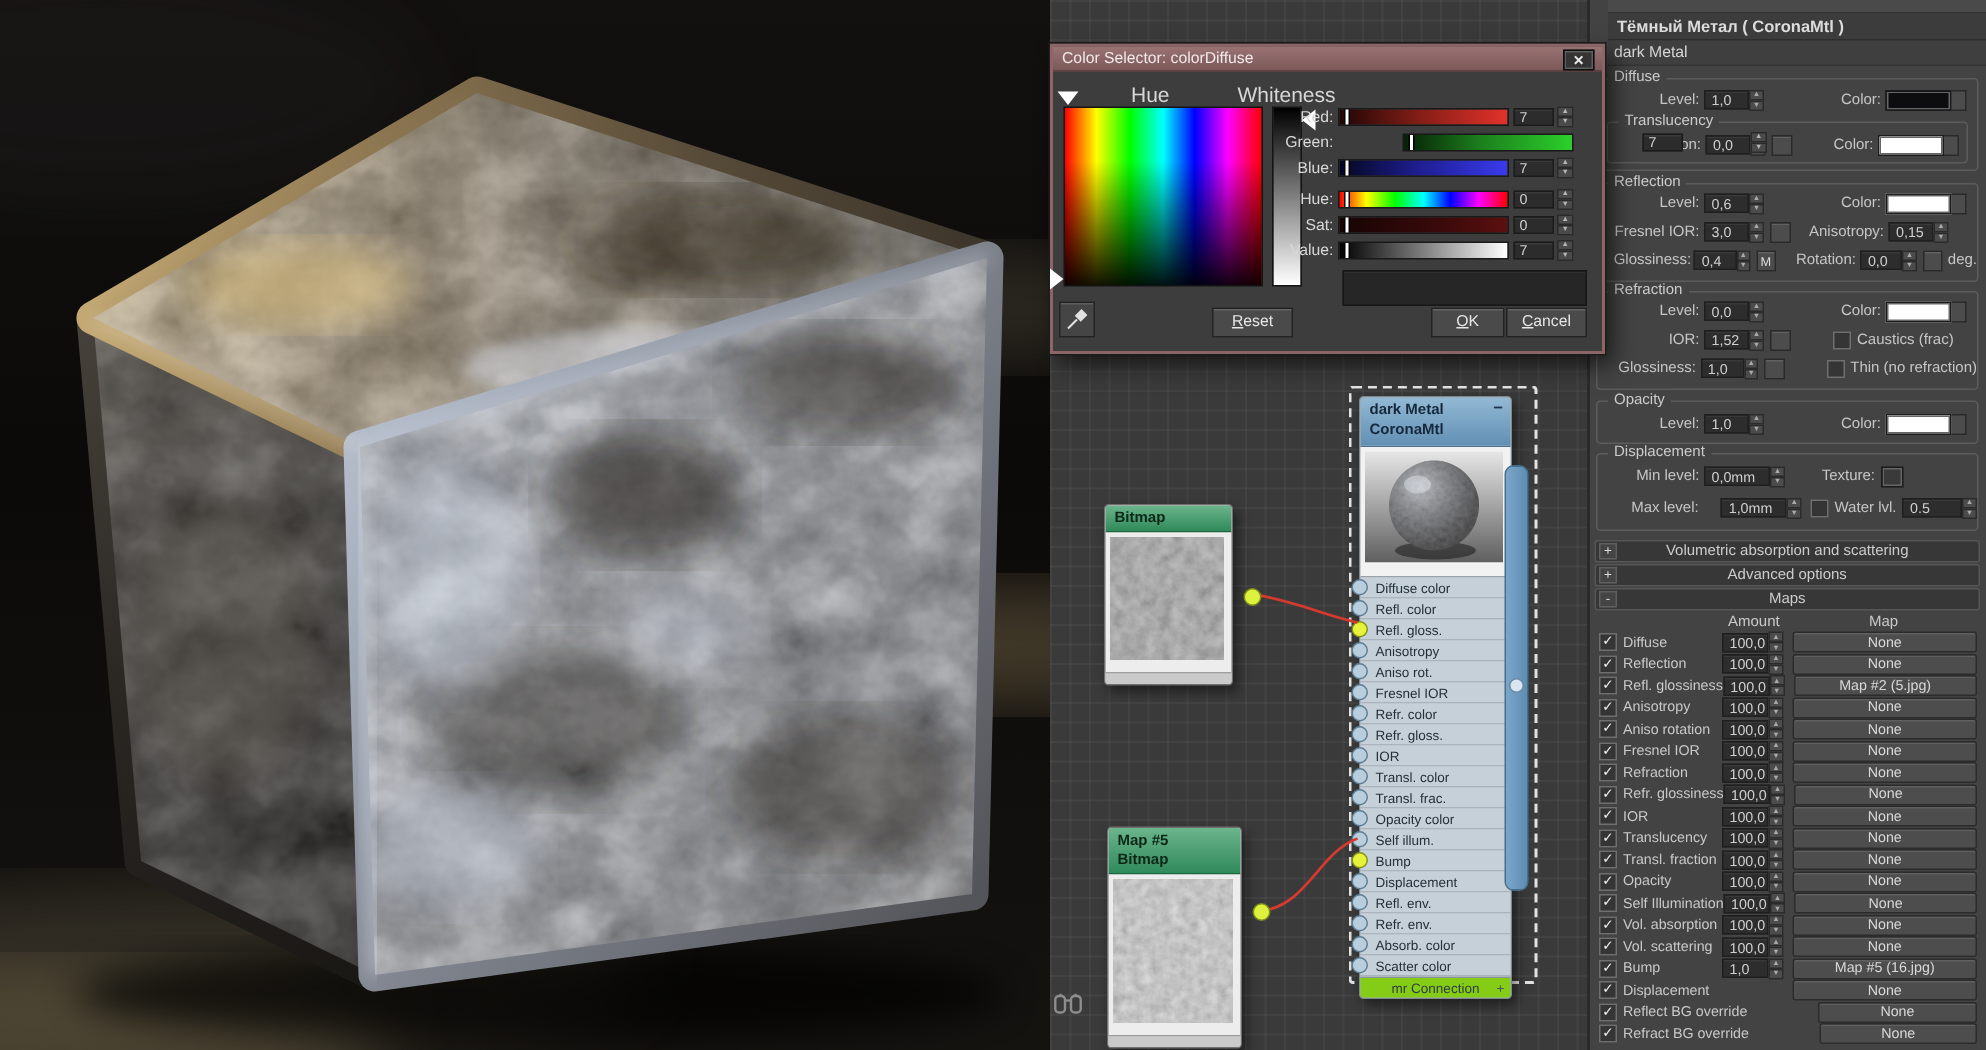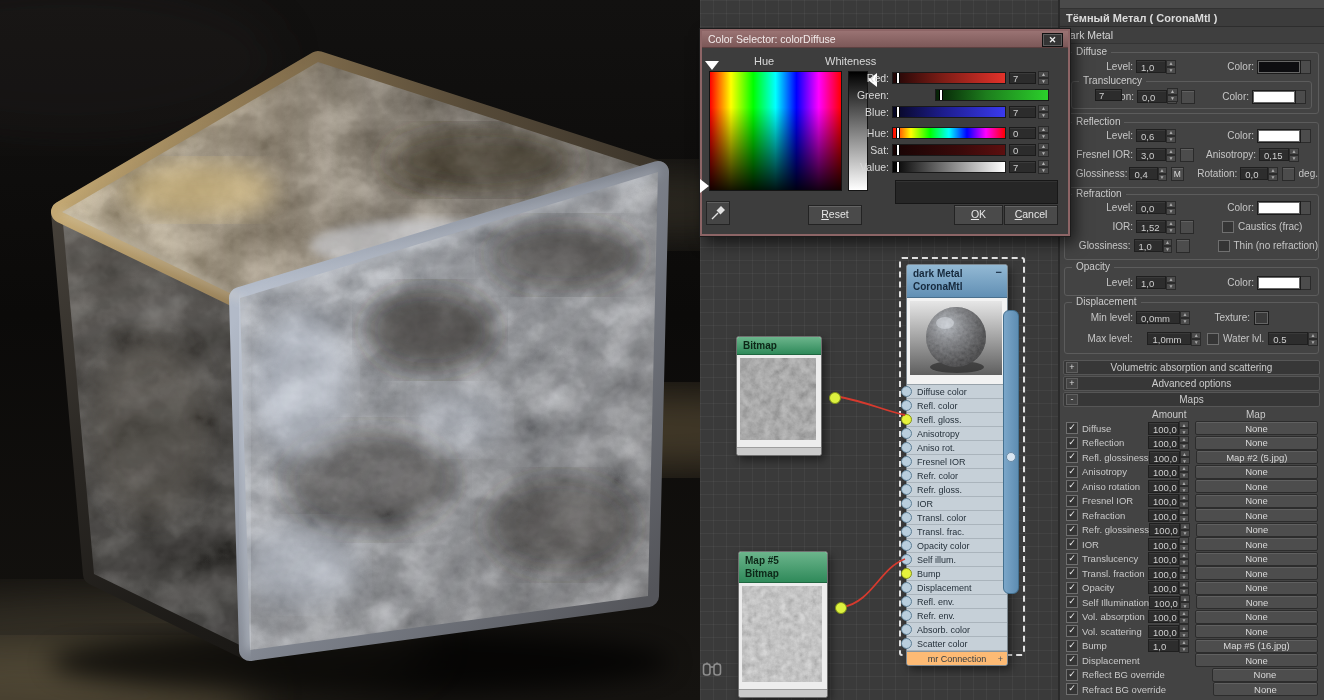--- a/index.html
+++ b/index.html
@@ -24,21 +24,21 @@
           border-bottom:1px solid #4a708e;border-radius:2px 2px 0 0;}
   .min-glyph{position:absolute;right:5px;top:1px;font-size:11px;color:#1d3349;}
   .n-preview{height:80px;background:#f2f2f2;padding:3px;border-bottom:1px solid #98a2aa;}
   .n-preview svg{display:block;}
   .slot{height:13px;display:flex;align-items:center;position:relative;
         border-bottom:1px solid #aab4bc;background:#c6d0d8;}
   .socket{position:absolute;left:-6px;width:9px;height:9px;border-radius:50%;
           background:#b9cedd;border:1px solid #5d7e94;}
   .socket.on{background:#e6f23c;border-color:#82921b;}
   .s-label{margin-left:10px;font-size:9px;color:#24303a;white-space:nowrap;}
-  .n-footer{height:13px;background:#fdba74;border-top:1px solid #8b959c;display:flex;
+  .n-footer{height:13px;background:#84cc16;border-top:1px solid #8b959c;display:flex;
             align-items:center;justify-content:center;font-size:9px;color:#323b42;position:relative;
             border-radius:0 0 2px 2px;}
   .n-footer .plus{position:absolute;right:4px;font-size:9px;color:#4a545c;}
   .out-bar{position:absolute;width:14px;background:linear-gradient(90deg,#7ba6c9,#5e8db2);
            border:1px solid #44708f;border-radius:6px;}
   .out-sock{position:absolute;left:2px;width:8px;height:8px;border-radius:50%;
             background:#d9e6f2;border:1px solid #6a8ba6;}
   
   .bmap{background:#ededed;border:1px solid #6f6f6f;border-radius:3px;}
   .b-head{background:linear-gradient(#6cb58c,#2f8a5a);color:#0d2818;font-weight:bold;
@@ -53,21 +53,21 @@
   .binoc{position:absolute;left:702px;top:660px;}
   
   .dialog{position:absolute;left:700px;top:29px;width:366px;height:203px;
           background:#3d3d3d;border:2px solid #8d6566;outline:1px solid #1c1c1c;
           box-shadow:5px 7px 14px rgba(0,0,0,.6);z-index:50;}
   .d-title{height:16px;background:linear-gradient(#9a7373,#7c5858);display:flex;align-items:center;
            padding-left:6px;font-size:10.5px;color:#f2eaea;border-bottom:1px solid #5c4040;}
   .d-close{position:absolute;right:5px;top:2px;width:19px;height:12px;background:#343434;
            border:1px solid #111;box-shadow:inset 0 0 0 1px #5e5e5e;color:#eee;font-size:9px;
            font-weight:bold;display:flex;align-items:center;justify-content:center;cursor:default;}
-  .d-collab{position:absolute;font-size:11px;color:#d8d8d8;}
+  .d-collab{position:absolute;font-size:14px;color:#d8d8d8;}
   .hue-square{position:absolute;left:7px;top:40px;width:131px;height:118px;border:1px solid #141414;
       background:linear-gradient(180deg,rgba(0,0,0,0) 0%,rgba(0,0,0,0) 30%,rgba(0,0,0,.92) 100%),
                  linear-gradient(90deg,#f00 0%,#ff0 16%,#0f0 33%,#0ff 50%,#00f 66%,#f0f 83%,#f00 100%);}
   .white-bar{position:absolute;left:146px;top:40px;width:18px;height:118px;border:1px solid #141414;
       background:linear-gradient(180deg,#000,#fff);}
   .tri-down{position:absolute;left:3px;top:30px;width:0;height:0;
       border-left:7px solid transparent;border-right:7px solid transparent;border-top:9px solid #fff;}
   .tri-right{position:absolute;left:-2px;top:148px;width:0;height:0;
       border-top:7px solid transparent;border-bottom:7px solid transparent;border-left:9px solid #fff;}
   .tri-left{position:absolute;left:166px;top:42px;width:0;height:0;
@@ -93,21 +93,21 @@
             border:1px solid #171717;box-shadow:inset 0 1px 0 rgba(255,255,255,.06);}
   .d-btn{position:absolute;height:18px;background:#4a4a4a;border:1px solid #232323;
          box-shadow:inset 0 1px 0 #646464;color:#e6e6e6;font-size:10.5px;text-align:center;
          line-height:17px;display:block;}
   .d-btn::first-letter{text-decoration:underline;}
   .eyedrop{position:absolute;left:4px;top:170px;width:22px;height:22px;background:#454545;
            border:1px solid #242424;box-shadow:inset 0 1px 0 #5f5f5f;display:flex;
            align-items:center;justify-content:center;}
   
   .panel{position:absolute;left:1058px;top:0;width:266px;height:700px;background:#434343;
-         border-left:2px solid #2b2b2b;box-sizing:border-box;z-index:10;color:#c9c9c9;}
+         border-left:2px solid #2b2b2b;box-sizing:border-box;z-index:10;color:#c9c9c9;padding-left:12px;}
   .p-topstrip{height:8px;background:#4a4a4a;border-bottom:1px solid #323232;}
   .p-title{height:17px;background:#3c3c3c;border-bottom:1px solid #2d2d2d;font-size:11px;
            font-weight:bold;color:#dcdcdc;display:flex;align-items:center;padding-left:6px;}
   .p-matname{height:16px;background:#3f3f3f;border-bottom:1px solid #343434;font-size:10.5px;
              color:#d6d6d6;display:flex;align-items:center;padding-left:4px;}
   .group{position:absolute;left:4px;right:5px;border:1px solid #5c5c5c;border-radius:3px;}
   .g-title{position:absolute;top:-7px;left:7px;background:#434343;padding:0 4px;font-size:10px;color:#cccccc;}
   .g-row{position:absolute;left:0;right:0;height:15px;display:flex;align-items:center;}
   .lbl{font-size:10px;color:#c6c6c6;text-align:right;white-space:nowrap;}
   .spin{background:#2d2d2d;border:1px solid #1f1f1f;box-shadow:inset 0 1px 0 rgba(255,255,255,.06);

